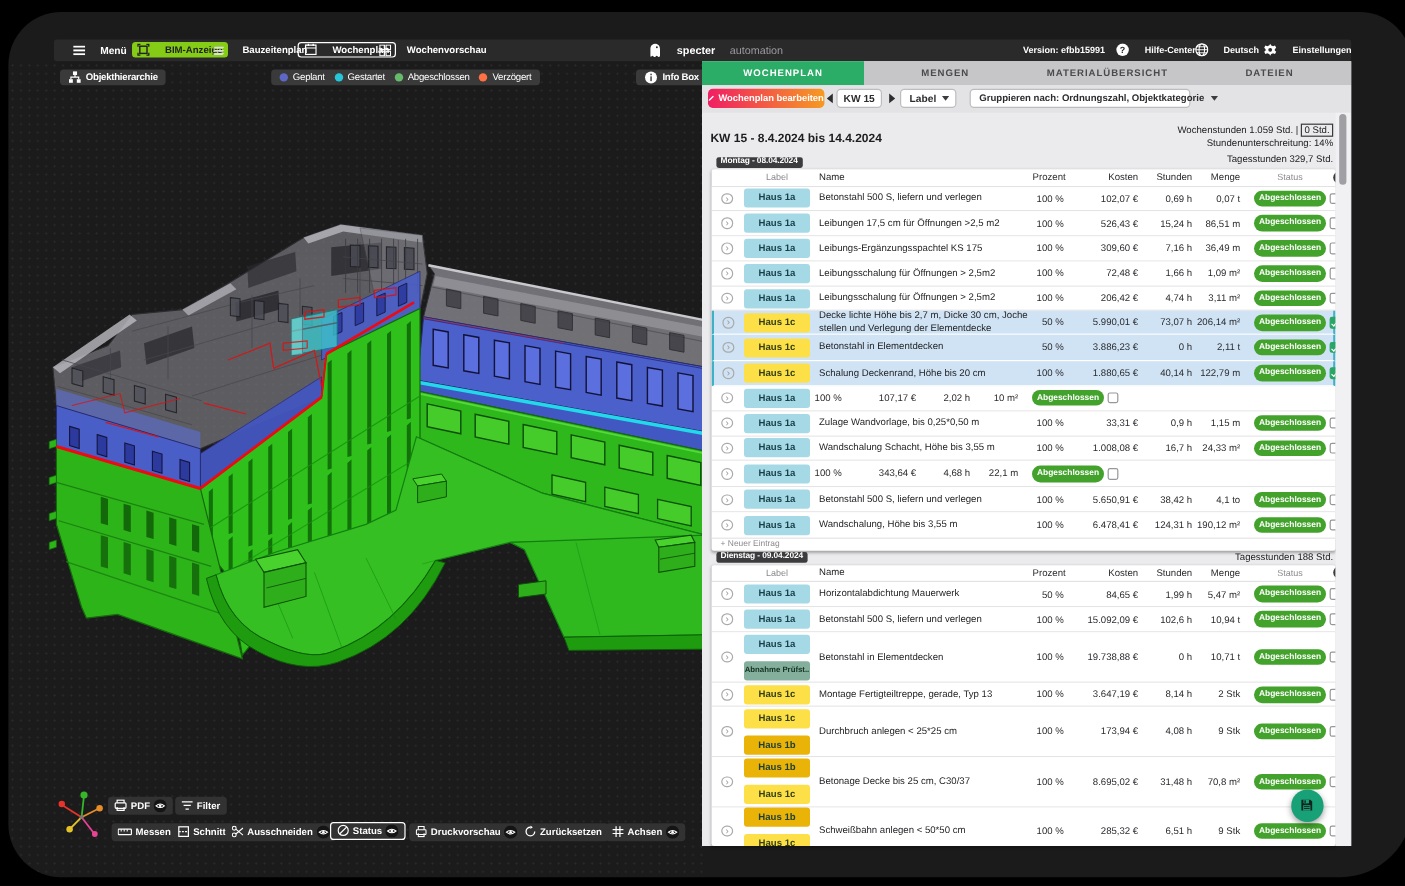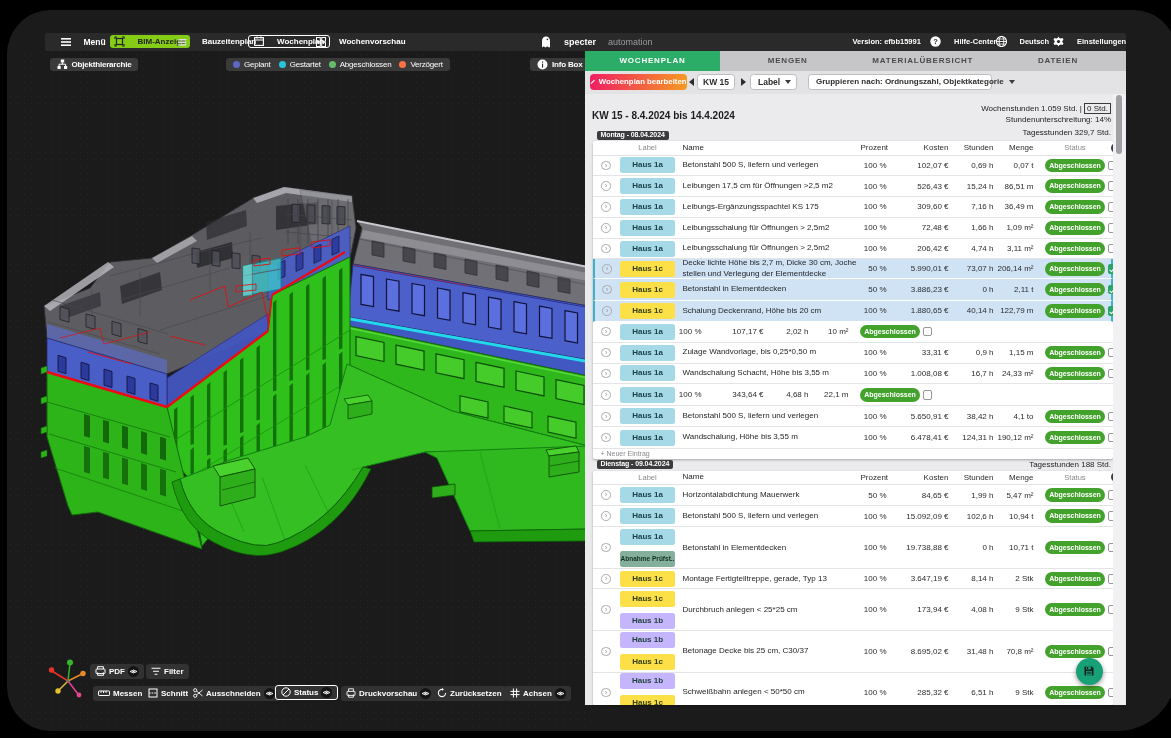--- a/index.html
+++ b/index.html
@@ -19,21 +19,21 @@
 .card{position:absolute;left:7.5px;width:520px;background:#fff;border-radius:2px;box-shadow:0 1px 2.5px rgba(0,0,0,.3);overflow:hidden}
 .thead{display:flex;align-items:center;height:14.5px;color:#8a8a8e;font-size:7.5px;border-bottom:1px solid #e2e2e4}
 .row{display:flex;align-items:center;border-bottom:1px solid #e4e4e6;background:#fff}
 .row.sel{background:#cfe3f4;border-left:2px solid #3eb0c8;border-right:2px solid #3eb0c8;border-bottom:1px solid #fff}
 .cx{width:27px;flex:none;display:flex;justify-content:center}
 .row.sel .cx{width:25px}
 .exp{width:9.5px;height:9.5px;border-radius:50%;border:1px solid #aaa;color:#999;font-size:8px;line-height:7.5px;text-align:center;display:inline-block}
 .cl{width:56px;flex:none;display:flex;flex-direction:column;justify-content:center;align-items:center;gap:6px}
 .chip{width:55px;height:16px;line-height:16px;text-align:center;border-radius:2.5px;font-size:8px;font-weight:bold;color:#1d3b40}
 .lbl-a{background:#a6d9e6;color:#173f47}
-.lbl-b{background:#c4b5fd;color:#1d3f35}
+.lbl-b{background:#eab308;color:#1d3f35}
 .lbl-c{background:#fde047;color:#333f12}
 .lbl-ab{background:#85af9d;color:#13301f;font-size:6.5px;white-space:nowrap}
 .cn{margin-left:7px;width:178px;flex:none;font-size:8px;color:#1f1f22;line-height:1.3}
 .cp,.ck,.cs,.cm{flex:none;text-align:right;font-size:8px;color:#2c2c30;white-space:nowrap}
 .cp{width:26px}.ck{width:62px}.cs{width:45px}.cm{width:40px}
 .cstat{width:83px;flex:none;display:flex;justify-content:center}
 .pill{background:#43a22c;color:#fff;font-size:7px;font-weight:bold;border-radius:8px;height:13.5px;line-height:13.5px;padding:0 4px;white-space:nowrap}
 .plus{width:10px;height:10px;background:#3a3a3c;border-radius:50%;color:#fff;font-size:9px;line-height:9.5px;text-align:center;margin-left:-6px;flex:none}
 .cb{width:9.5px;height:9.5px;border:1px solid #97979b;border-radius:2px;background:#fff;margin-left:-9px;flex:none;position:relative}
 .cb.on{background:#2aa566;border-color:#2aa566}

